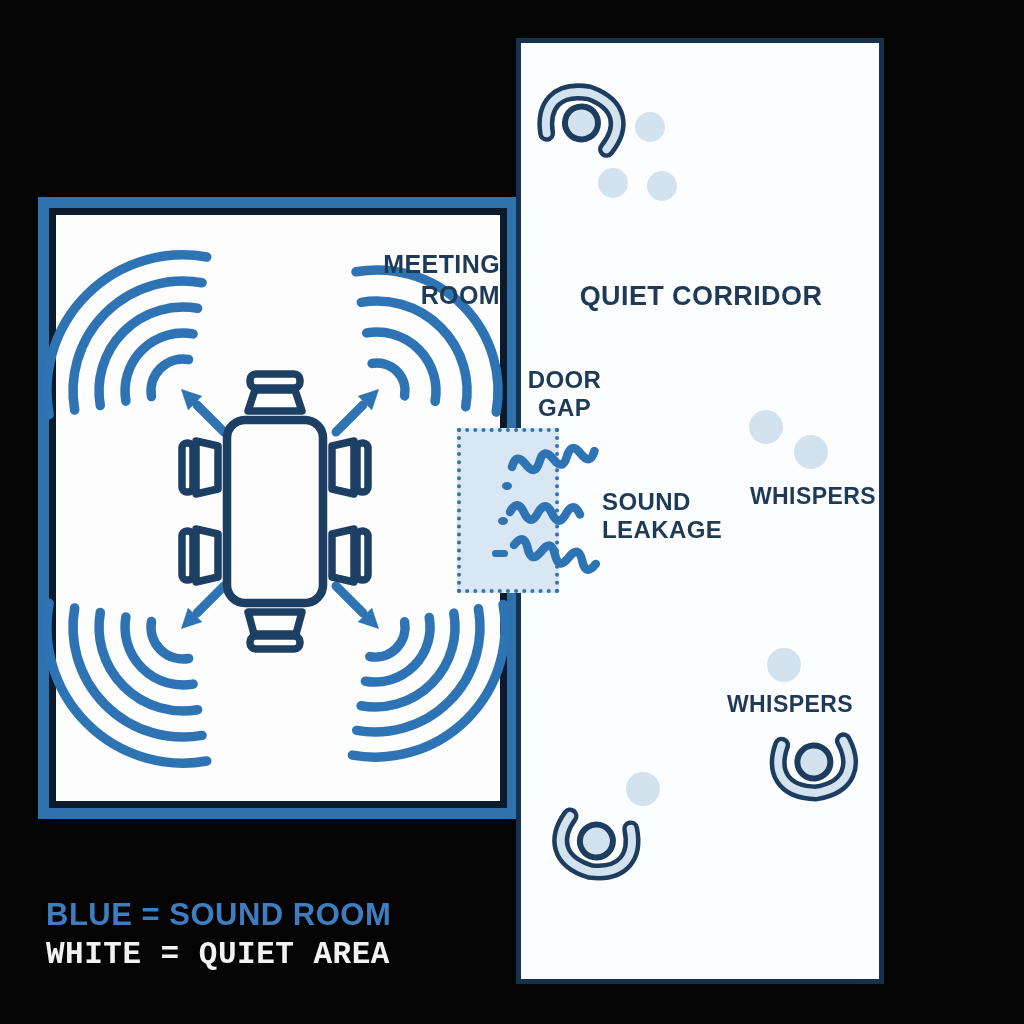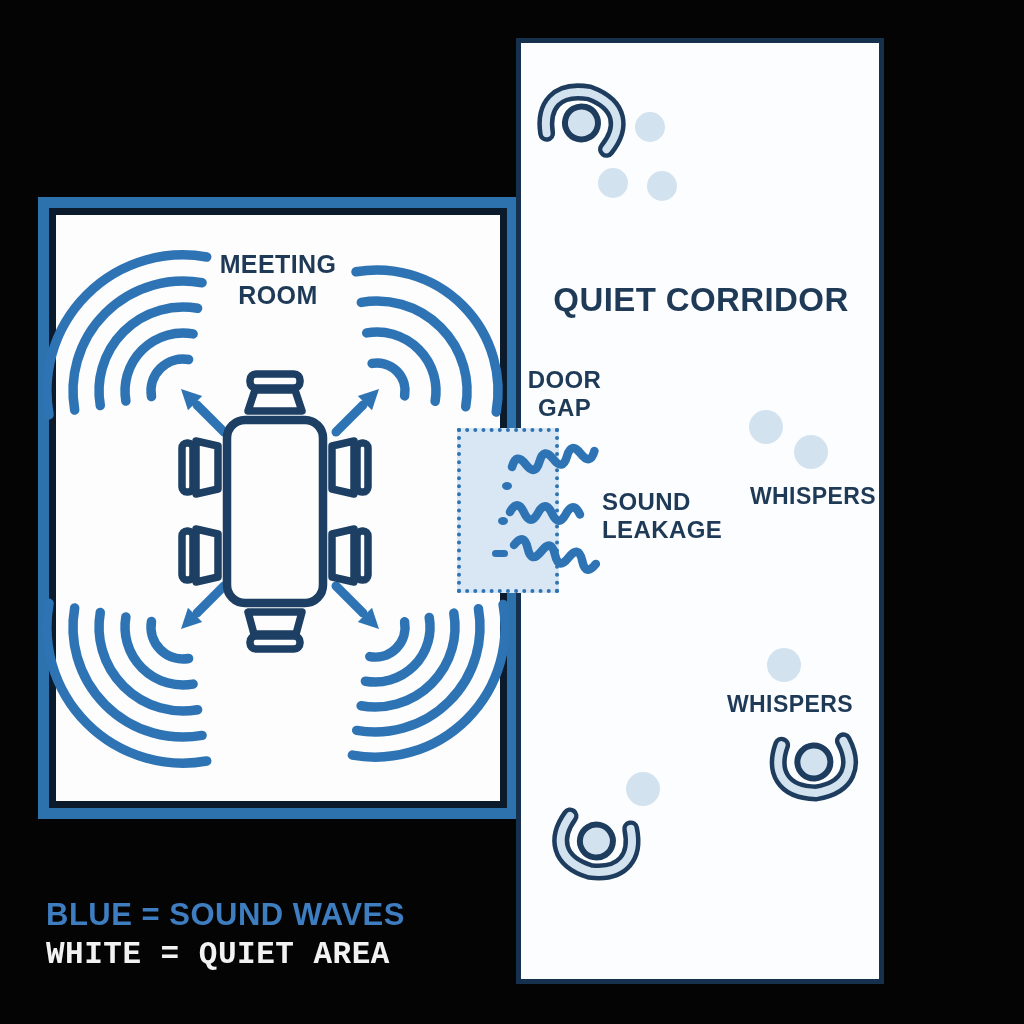--- a/index.html
+++ b/index.html
@@ -35,22 +35,22 @@
   .furn-table{stroke-width:8.5;}
   .squig{stroke:var(--wave-blue);stroke-width:8.5;fill:none;stroke-linecap:round;}
   .mark{fill:var(--wave-blue);}
   .dot{fill:var(--light-blue-fill);}
   .person-outer{stroke:#1d3c5e;stroke-width:17;fill:none;stroke-linecap:round;}
   .person-inner{stroke:var(--light-blue-fill);stroke-width:8;fill:none;stroke-linecap:round;}
   .person-head{fill:var(--light-blue-fill);stroke:#1d3c5e;stroke-width:6;}
 
   .label{position:absolute;z-index:5;color:var(--text-dark);font-weight:700;
          white-space:pre-line;letter-spacing:0.4px;}
-  .room-label{left:56px;top:249px;width:444px;text-align:center;font-size:25px;line-height:31px;}
-  .corridor-label{left:521px;top:281px;width:360px;text-align:center;font-size:33px;}
+  .room-label{left:56px;top:249px;width:444px;text-align:right;font-size:25px;line-height:31px;}
+  .corridor-label{left:521px;top:281px;width:360px;text-align:center;font-size:27px;}
   .doorgap-label{left:517px;top:366px;width:95px;text-align:center;font-size:24px;line-height:28px;}
   .leakage-label{left:602px;top:488px;font-size:24px;line-height:28px;text-align:left;}
   .whispers-1{left:750px;top:483px;font-size:23px;}
   .whispers-2{left:727px;top:691px;font-size:23px;}
 
   .legend{position:absolute;left:46px;top:895px;z-index:5;font-weight:700;
           font-size:31px;line-height:40px;letter-spacing:0.5px;}
   .legend-blue{color:var(--legend-blue);}
   .legend-white{color:var(--legend-white);font-family:Liberation Mono, monospace;}
 </style>
@@ -170,17 +170,17 @@
 ROOM</div>
   <div class="label corridor-label">QUIET CORRIDOR</div>
   <div class="label doorgap-label">DOOR
 GAP</div>
   <div class="label leakage-label">SOUND
 LEAKAGE</div>
   <div class="label whispers-1">WHISPERS</div>
   <div class="label whispers-2">WHISPERS</div>
 
   <div class="legend">
-    <div class="legend-blue">BLUE = SOUND WAVES</div>
+    <div class="legend-blue">BLUE = SOUND ROOM</div>
     <div class="legend-white">WHITE = QUIET AREA</div>
   </div>
 
 </div>
 
 </body></html>

